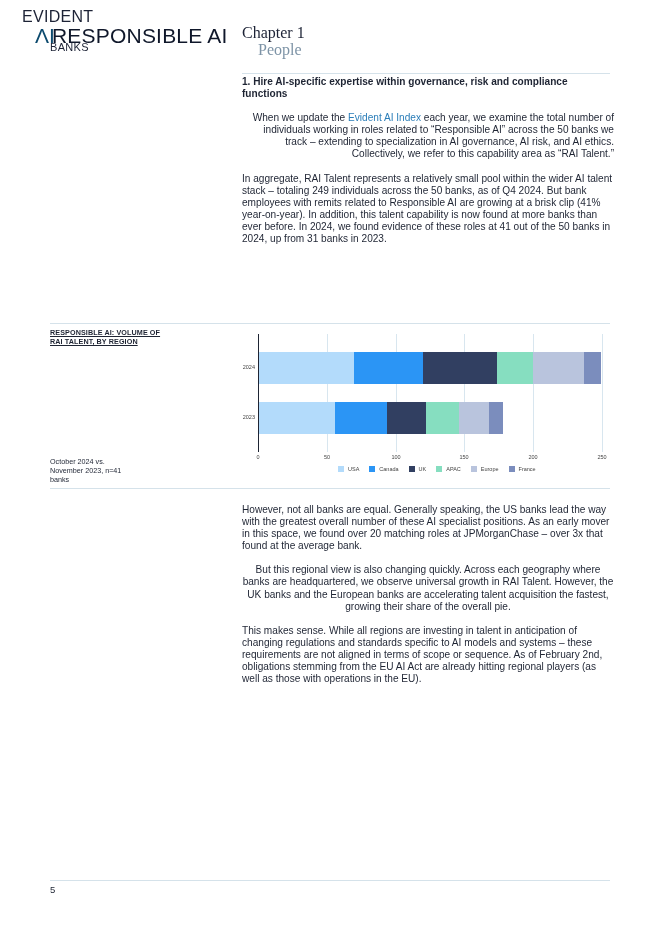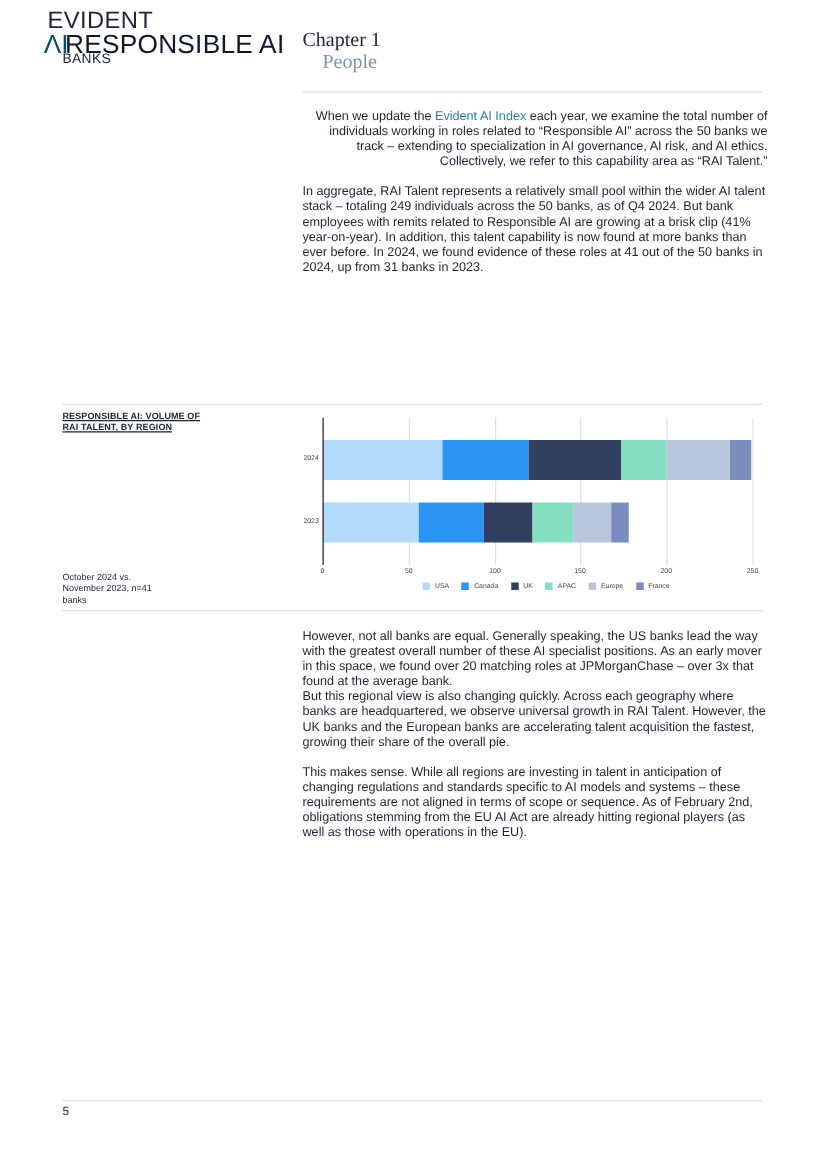--- a/index.html
+++ b/index.html
@@ -1,20 +1,20 @@
 <!DOCTYPE html>
 <html><head>
 <meta charset="utf-8">
 <style>
   html, body { margin: 0; padding: 0; background: #ffffff; }
   body { width: 662px; height: 936px; position: relative; overflow: hidden;
          font-family: "Liberation Sans", "DejaVu Sans", sans-serif; color: #1e2433; }
 
   .logo { position: absolute; left: 22px; top: 6px; }
-  .logo-evident { position: absolute; left: 16px; top: 0; font-size: 19px; letter-spacing: 0.3px;
+  .logo-evident { position: absolute; left: 0; top: 0; font-size: 16px; letter-spacing: 0.3px;
                   color: #1d2336; white-space: nowrap; line-height: 21px; text-align: right; }
   .logo-ai { position: absolute; left: 13px; top: 19px; font-size: 21px; color: #0c4a6e;
              line-height: 21px; white-space: nowrap; }
   .logo-rai { position: absolute; left: 30px; top: 19px; font-size: 21px; color: #0f172a;
               line-height: 21px; white-space: nowrap; letter-spacing: 0.2px; }
   .logo-banks { position: absolute; left: 28px; top: 36px; font-size: 11px; color: #1d2336;
                 line-height: 11px; white-space: nowrap; letter-spacing: 0.3px; }
 
   .chapter { position: absolute; left: 242px; top: 24px; font-family: "Liberation Serif", "DejaVu Serif", serif;
              font-size: 16px; color: #1d2336; line-height: 17px; }
@@ -55,20 +55,21 @@
   <div class="logo-rai">RESPONSIBLE AI</div>
   <div class="logo-banks">BANKS</div>
 </div>
 
 <div class="chapter">Chapter 1</div>
 <div class="chapter-sub">People</div>
 
 <div class="hr" style="left:242px; top:73px; width:368px;"></div>
 
 <div class="body-text" style="top:76px;">
+  <p class="heading">1. Hire AI-specific expertise within governance, risk and compliance functions</p>
   <p style="margin-top:12px;text-align:right;"><span>When we update the </span><span class="link">Evident AI Index</span><span> each year, we examine the total number of individuals working in roles related to “Responsible AI” across the 50 banks we track – extending to specialization in AI governance, AI risk, and AI ethics. Collectively, we refer to this capability area as “RAI Talent.”</span></p>
   <p style="margin-top:12px;">In aggregate, RAI Talent represents a relatively small pool within the wider AI talent stack – totaling 249 individuals across the 50 banks, as of Q4 2024. But bank employees with remits related to Responsible AI are growing at a brisk clip (41% year-on-year). In addition, this talent capability is now found at more banks than ever before. In 2024, we found evidence of these roles at 41 out of the 50 banks in 2024, up from 31 banks in 2023.</p>
 </div>
 
 <div class="hr" style="left:50px; top:323px; width:560px;"></div>
 
 <div class="sidebar-label sidebar-title" style="top:328px; width:115px;text-decoration:underline;">RESPONSIBLE AI: VOLUME OF RAI TALENT, BY REGION</div>
 <div class="sidebar-label" style="top:457px; width:85px;">October 2024 vs. November 2023, n=41 banks</div>
 
 <div class="chart">
@@ -131,18 +132,18 @@
         <span class="swatch" style="background: rgb(123, 141, 189);"></span>
         <span>France</span>
       </div>
     </div>
 </div>
 
 <div class="hr" style="left:50px; top:488px; width:560px;"></div>
 
 <div class="body-text" style="top:504px;">
   <p>However, not all banks are equal. Generally speaking, the US banks lead the way with the greatest overall number of these AI specialist positions. As an early mover in this space, we found over 20 matching roles at JPMorganChase – over 3x that found at the average bank.</p>
-  <p style="">But this regional view is also changing quickly. Across each geography where banks are headquartered, we observe universal growth in RAI Talent. However, the UK banks and the European banks are accelerating talent acquisition the fastest, growing their share of the overall pie.</p>
+  <p style="margin-top:12px;text-align:center;">But this regional view is also changing quickly. Across each geography where banks are headquartered, we observe universal growth in RAI Talent. However, the UK banks and the European banks are accelerating talent acquisition the fastest, growing their share of the overall pie.</p>
   <p style="margin-top:12px;">This makes sense. While all regions are investing in talent in anticipation of changing regulations and standards specific to AI models and systems  – these requirements are not aligned in terms of scope or sequence. As of February 2nd, obligations stemming from the EU AI Act are already hitting regional players (as well as those with operations in the EU).</p>
 </div>
 
 <div class="hr" style="left:50px; top:880px; width:560px;"></div>
 <div class="page-num">5</div>
 
 </body></html>

